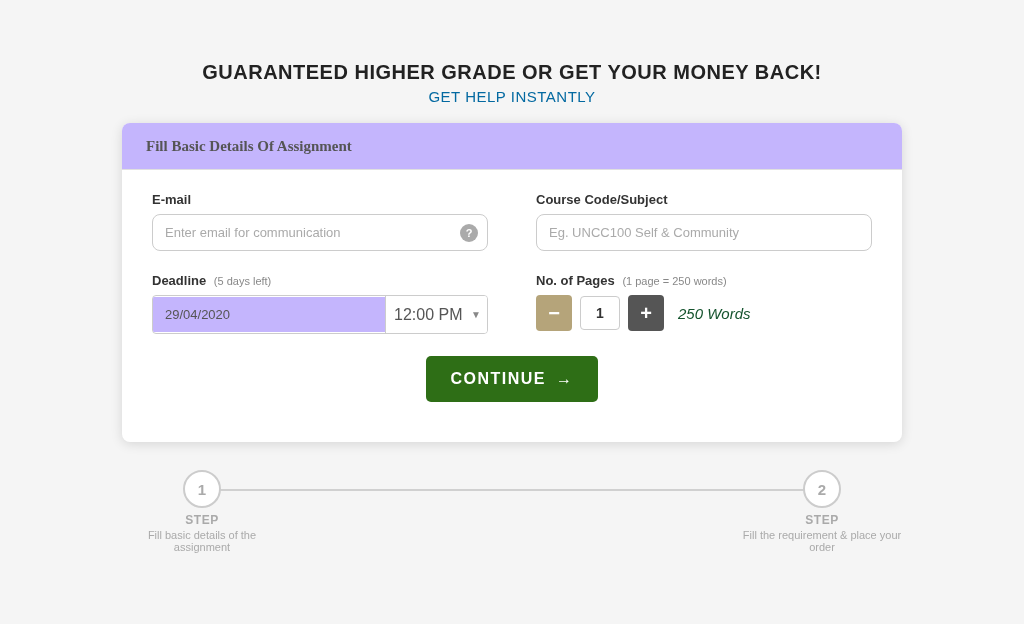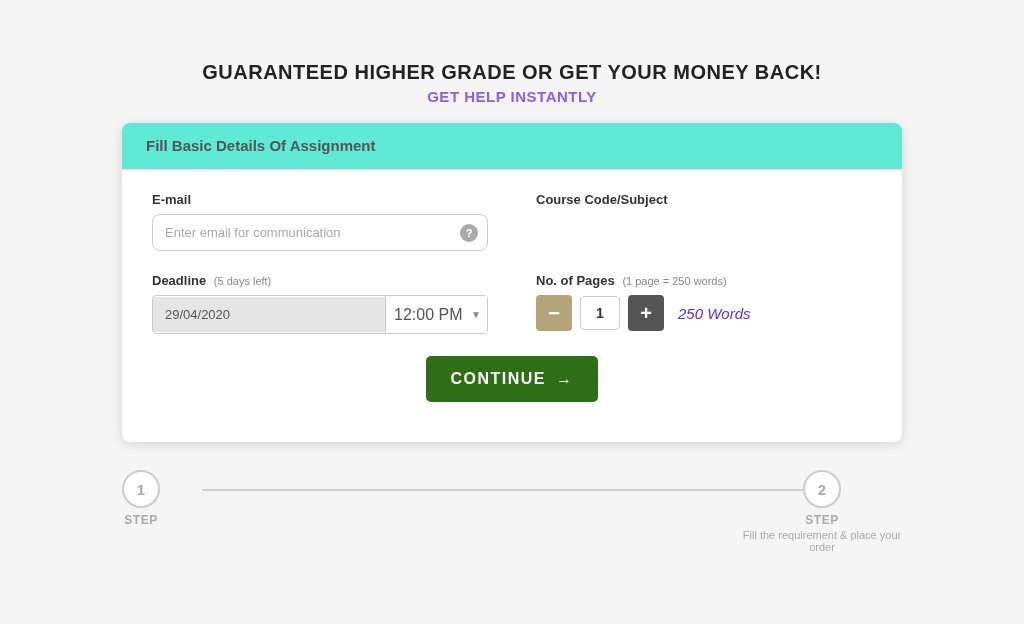--- a/index.html
+++ b/index.html
@@ -22,39 +22,40 @@
     .headline {
       font-size: 20px;
       font-weight: 900;
       color: #222;
       text-align: center;
       letter-spacing: 0.5px;
       margin-bottom: 4px;
     }
     .subheadline {
       font-size: 15px;
-      font-weight: 700;
-      color: #8b5cf6;
+      font-weight: 400;
+      color: #0369a1;
       text-align: center;
       letter-spacing: 0.5px;
       margin-bottom: 18px;
     }
     .card {
       background: #fff;
       border-radius: 8px;
       box-shadow: 0 2px 12px rgba(0,0,0,0.13);
       width: 780px;
       padding: 0 0 30px;
       margin-bottom: 28px;
     }
     .card-header {
-      background: #5eead4;
+      background: #c4b5fd;
       border-radius: 8px 8px 0 0;
       padding: 14px 24px;
       border-bottom: 1px solid #e0e0e0;
+      font-family: Liberation Serif, serif;
     }
     .card-header-title {
       font-size: 15px;
       font-weight: 700;
       color: #555;
     }
     .card-body {
       padding: 22px 30px 10px;
     }
     .form-row {
@@ -121,21 +122,21 @@
       border-radius: 4px;
       overflow: hidden;
     }
     .deadline-date {
       flex: 1;
       border: none;
       padding: 10px 12px;
       font-size: 13px;
       color: #555;
       outline: none;
-      background: #e5e5e5;
+      background: #c4b5fd;
     }
     .time-wrapper {
       position: relative;
       display: flex;
       align-items: center;
       border-left: 1px solid #ccc;
     }
     .time-wrapper select {
       border: none;
       padding: 10px 24px 10px 8px;
@@ -189,21 +190,21 @@
       border: 1px solid #ccc;
       border-radius: 4px;
       padding: 8px 0;
       font-size: 14px;
       font-weight: 600;
       color: #333;
     }
     .words-label {
       font-size: 15px;
       font-style: italic;
-      color: #6d28d9;
+      color: #14532d;
       margin-left: 6px;
       font-weight: 400;
     }
     .continue-btn-wrapper {
       display: flex;
       justify-content: center;
       margin-top: 10px;
     }
     .continue-btn {
       background: #2e6e16;
@@ -289,20 +290,23 @@
         <div class="form-group">
           <label class="form-label">E-mail</label>
           <div class="input-wrapper">
             <input class="form-input" type="email" placeholder="Enter email for communication" style="">
             <span class="help-icon">?</span>
           </div>
         </div>
 
         <div class="form-group">
           <label class="form-label">Course Code/Subject</label>
+          <div class="input-wrapper">
+            <input class="form-input" type="text" placeholder="Eg. UNCC100 Self &amp; Community" style="">
+          </div>
         </div>
 
       </div>
 
       <div class="form-row">
 
         <div class="form-group deadline-group">
           <label class="form-label">
             <span>Deadline</span>
             <span class="label-note">(5 days left)</span>
@@ -346,20 +350,21 @@
   </div>
 
   <div class="steps-row">
     <div class="steps-line"></div>
 
     <div class="step-item">
       <div class="step-circle">
         <span>1</span>
       </div>
       <div class="step-label">STEP</div>
+      <div class="step-desc">Fill basic details of the assignment</div>
     </div>
 
     <div class="step-item">
       <div class="step-circle">
         <span>2</span>
       </div>
       <div class="step-label">STEP</div>
       <div class="step-desc">Fill the requirement &amp; place your order</div>
     </div>
   </div>

